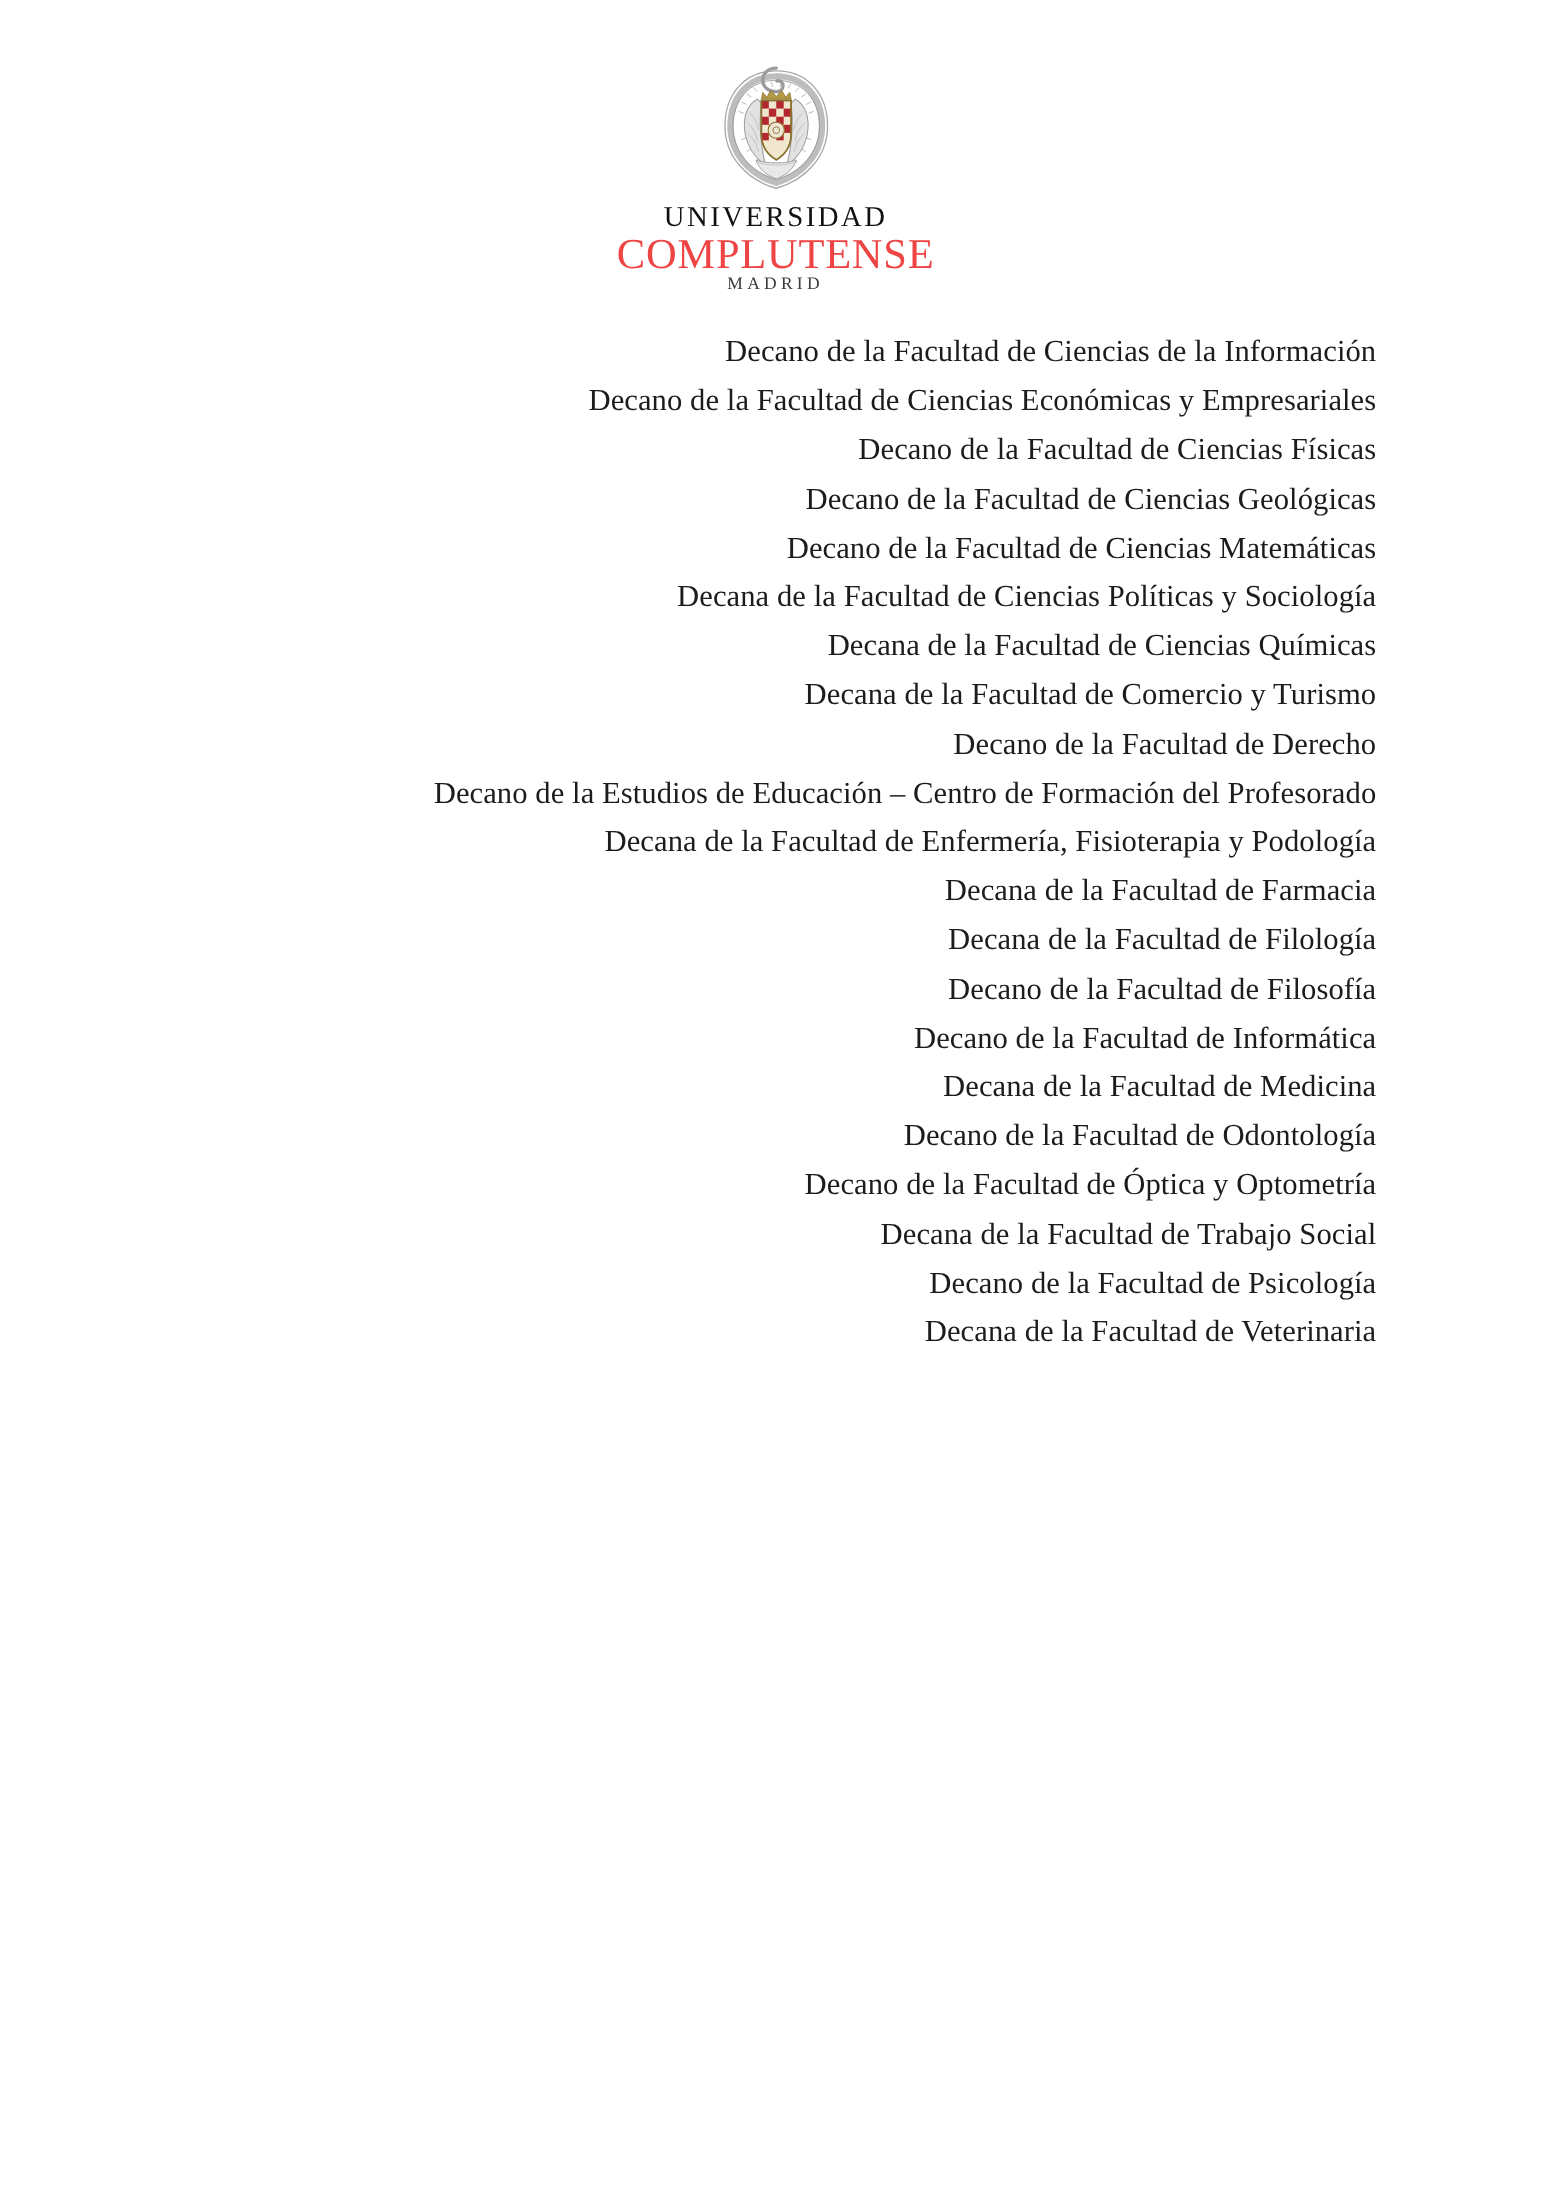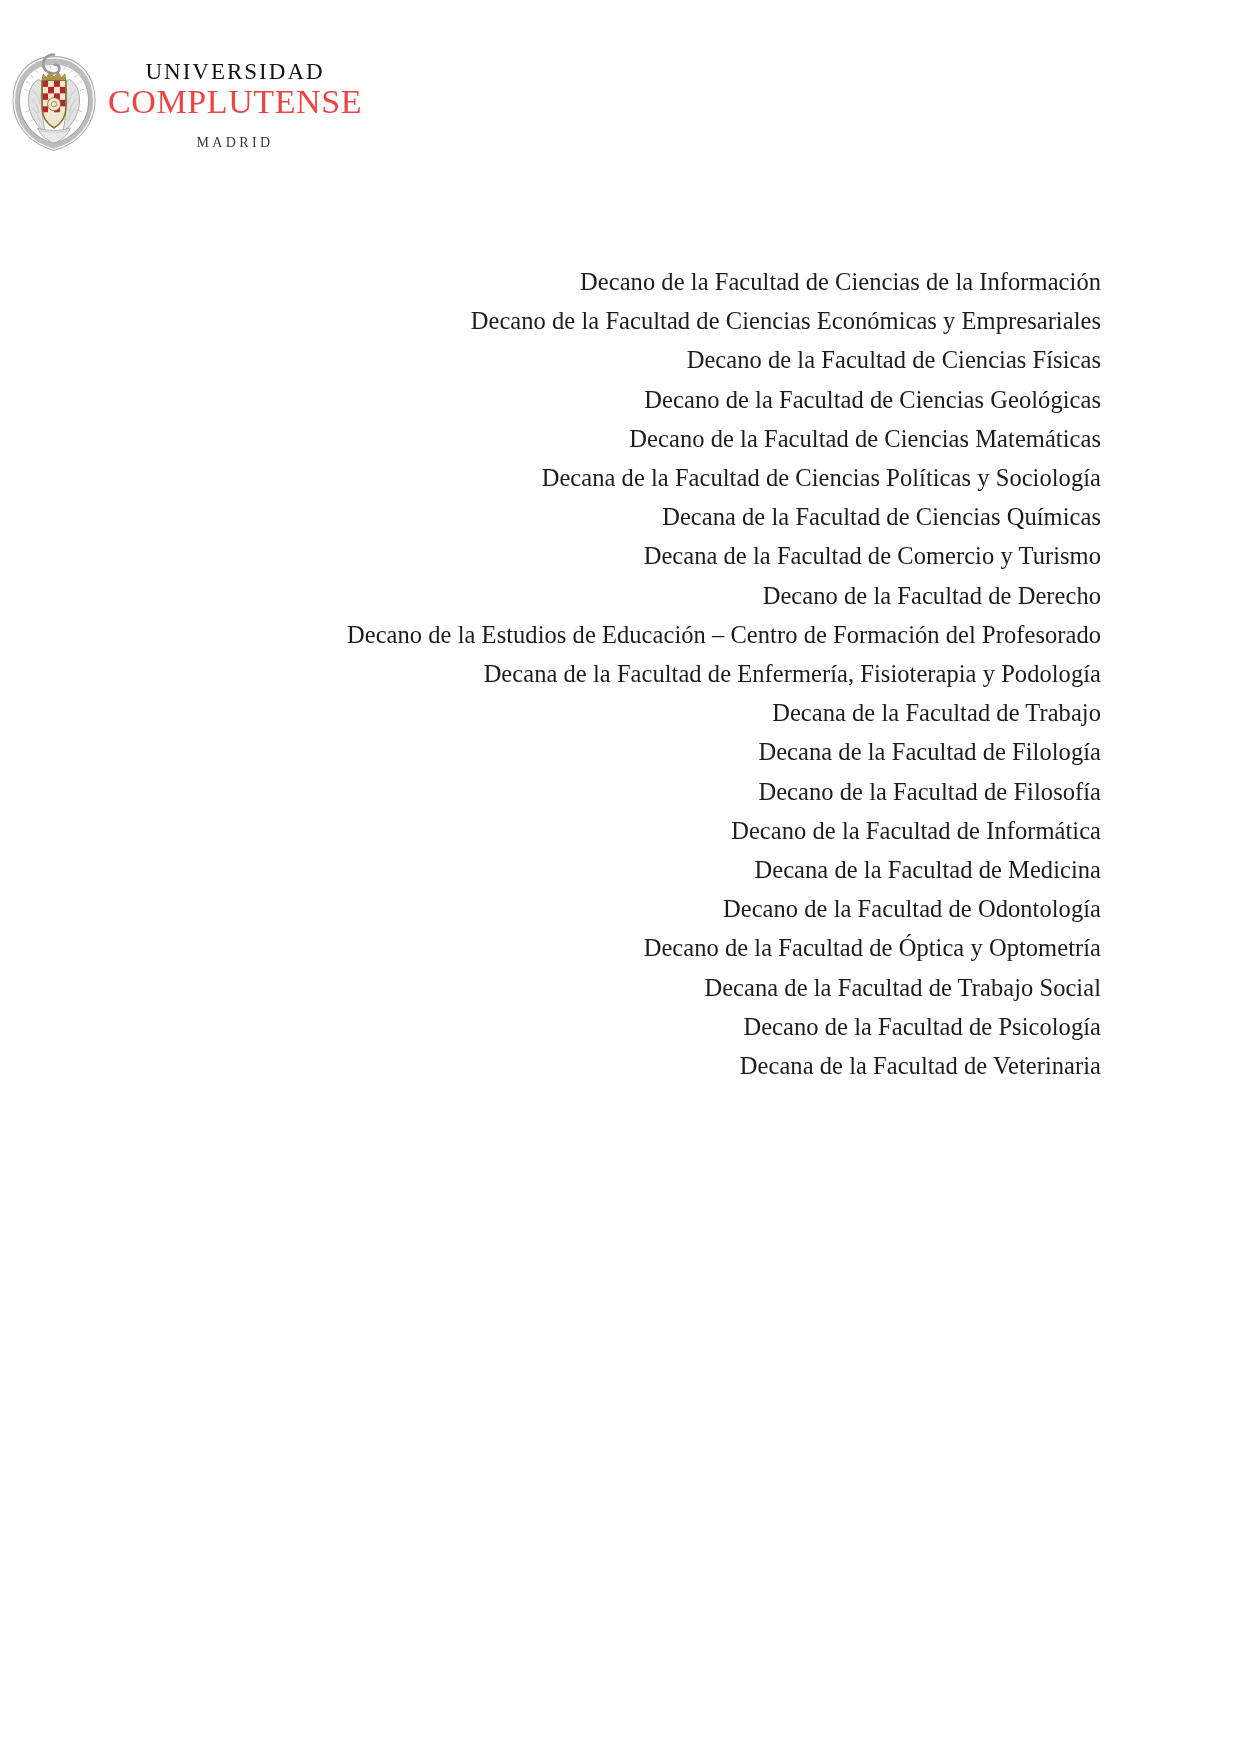--- a/index.html
+++ b/index.html
@@ -19,21 +19,21 @@
     color: #1a1a1a;
   }
 
   
   .logo-block {
     position: absolute;
     top: 48px;
     left: 0;
     right: 0;
     display: flex;
-    flex-direction: row;
+    flex-direction: column;
     align-items: center;
   }
   .crest {
     width: 108px;
     height: 108px;
     display: block;
   }
   .logo-wordmark {
     margin-top: 6px;
     text-align: center;
@@ -53,21 +53,21 @@
     color: #ef4444;
     display: block;
     margin-top: 2px;
   }
   .wm-line3 {
     font-family: "Liberation Serif", "DejaVu Serif", serif;
     font-size: 14px;
     letter-spacing: 3.4px;
     color: #3a3a3a;
     display: block;
-    margin-top: 17px;
+    margin-top: 0;
   }
 
   
   .dean-list {
     position: absolute;
     top: 262px;
     left: 140px;
     width: 961px;
     text-align: right;
   }
@@ -166,21 +166,21 @@
       <div class="dean-line">Decano de la Facultad de Ciencias Económicas y Empresariales</div>
       <div class="dean-line">Decano de la Facultad de Ciencias Físicas</div>
       <div class="dean-line">Decano de la Facultad de Ciencias Geológicas</div>
       <div class="dean-line">Decano de la Facultad de Ciencias Matemáticas</div>
       <div class="dean-line">Decana de la Facultad de Ciencias Políticas y Sociología</div>
       <div class="dean-line">Decana de la Facultad de Ciencias Químicas</div>
       <div class="dean-line">Decana de la Facultad de Comercio y Turismo</div>
       <div class="dean-line">Decano de la Facultad de Derecho</div>
       <div class="dean-line">Decano de la Estudios de Educación – Centro de Formación del Profesorado</div>
       <div class="dean-line">Decana de la Facultad de Enfermería, Fisioterapia y Podología</div>
-      <div class="dean-line">Decana de la Facultad de Trabajo</div>
+      <div class="dean-line">Decana de la Facultad de Farmacia</div>
       <div class="dean-line">Decana de la Facultad de Filología</div>
       <div class="dean-line">Decano de la Facultad de Filosofía</div>
       <div class="dean-line">Decano de la Facultad de Informática</div>
       <div class="dean-line">Decana de la Facultad de Medicina</div>
       <div class="dean-line">Decano de la Facultad de Odontología</div>
       <div class="dean-line">Decano de la Facultad de Óptica y Optometría</div>
       <div class="dean-line">Decana de la Facultad de Trabajo Social</div>
       <div class="dean-line">Decano de la Facultad de Psicología</div>
       <div class="dean-line">Decana de la Facultad de Veterinaria</div>
     </div>

